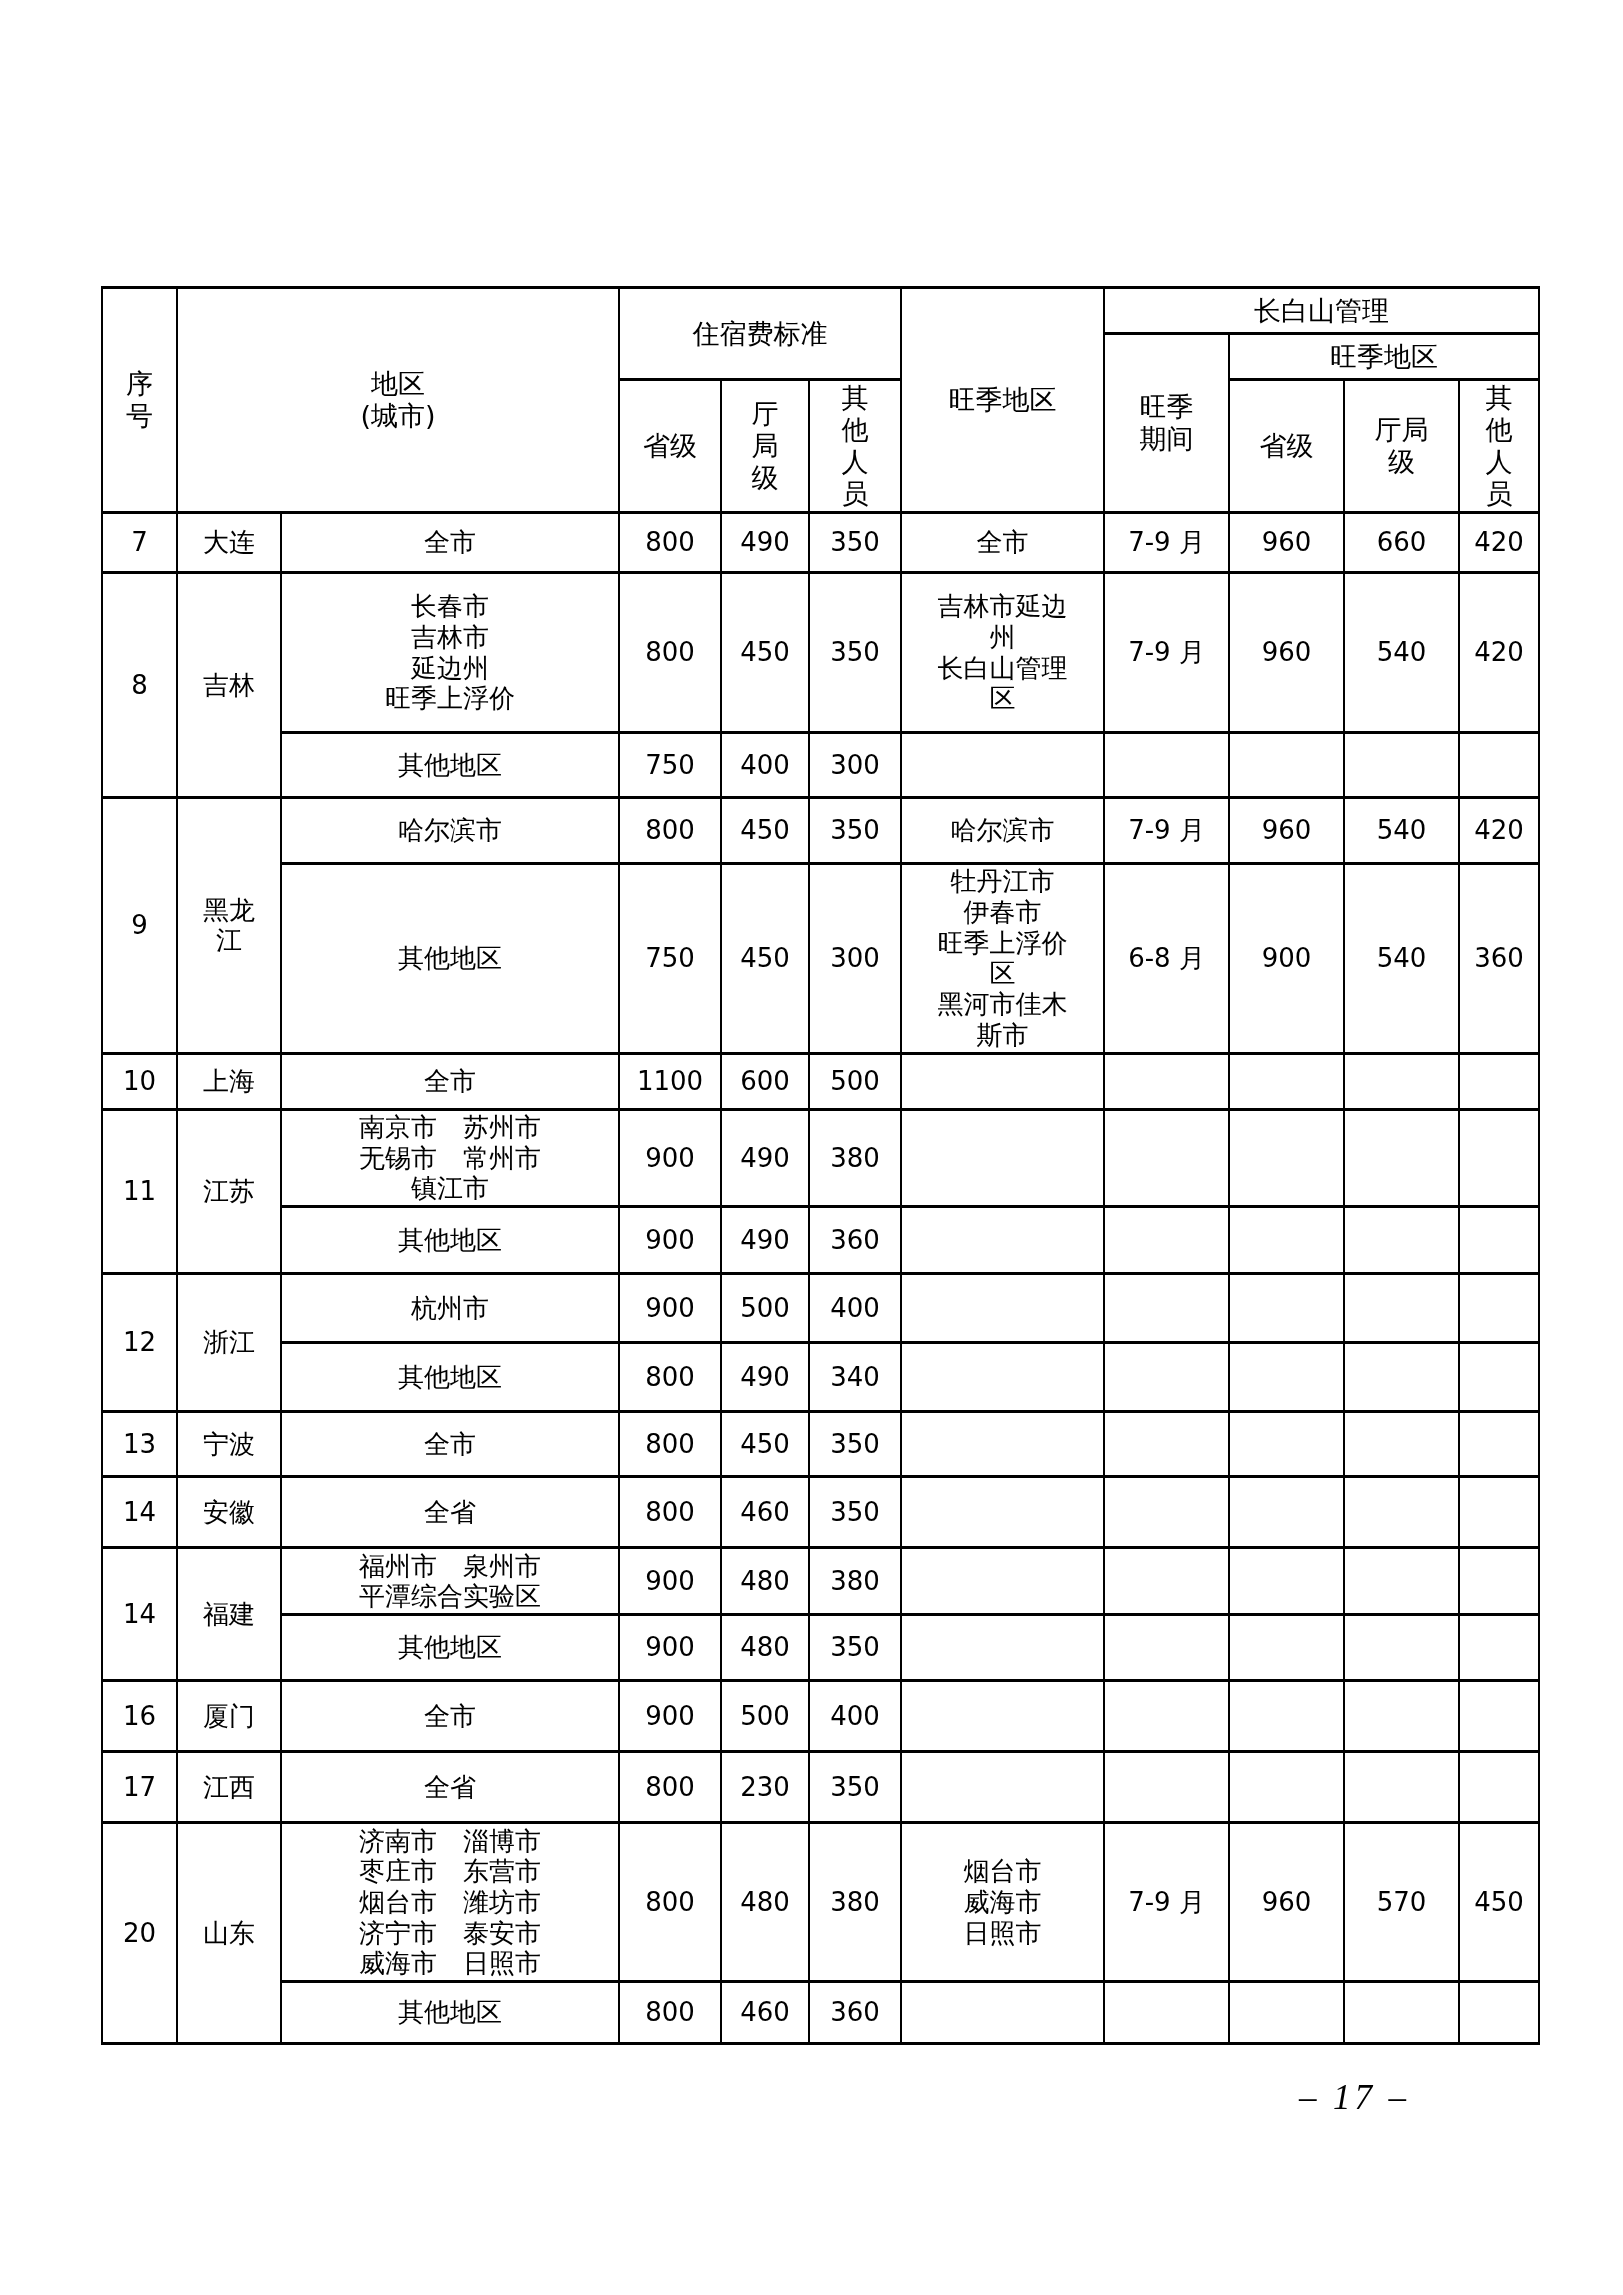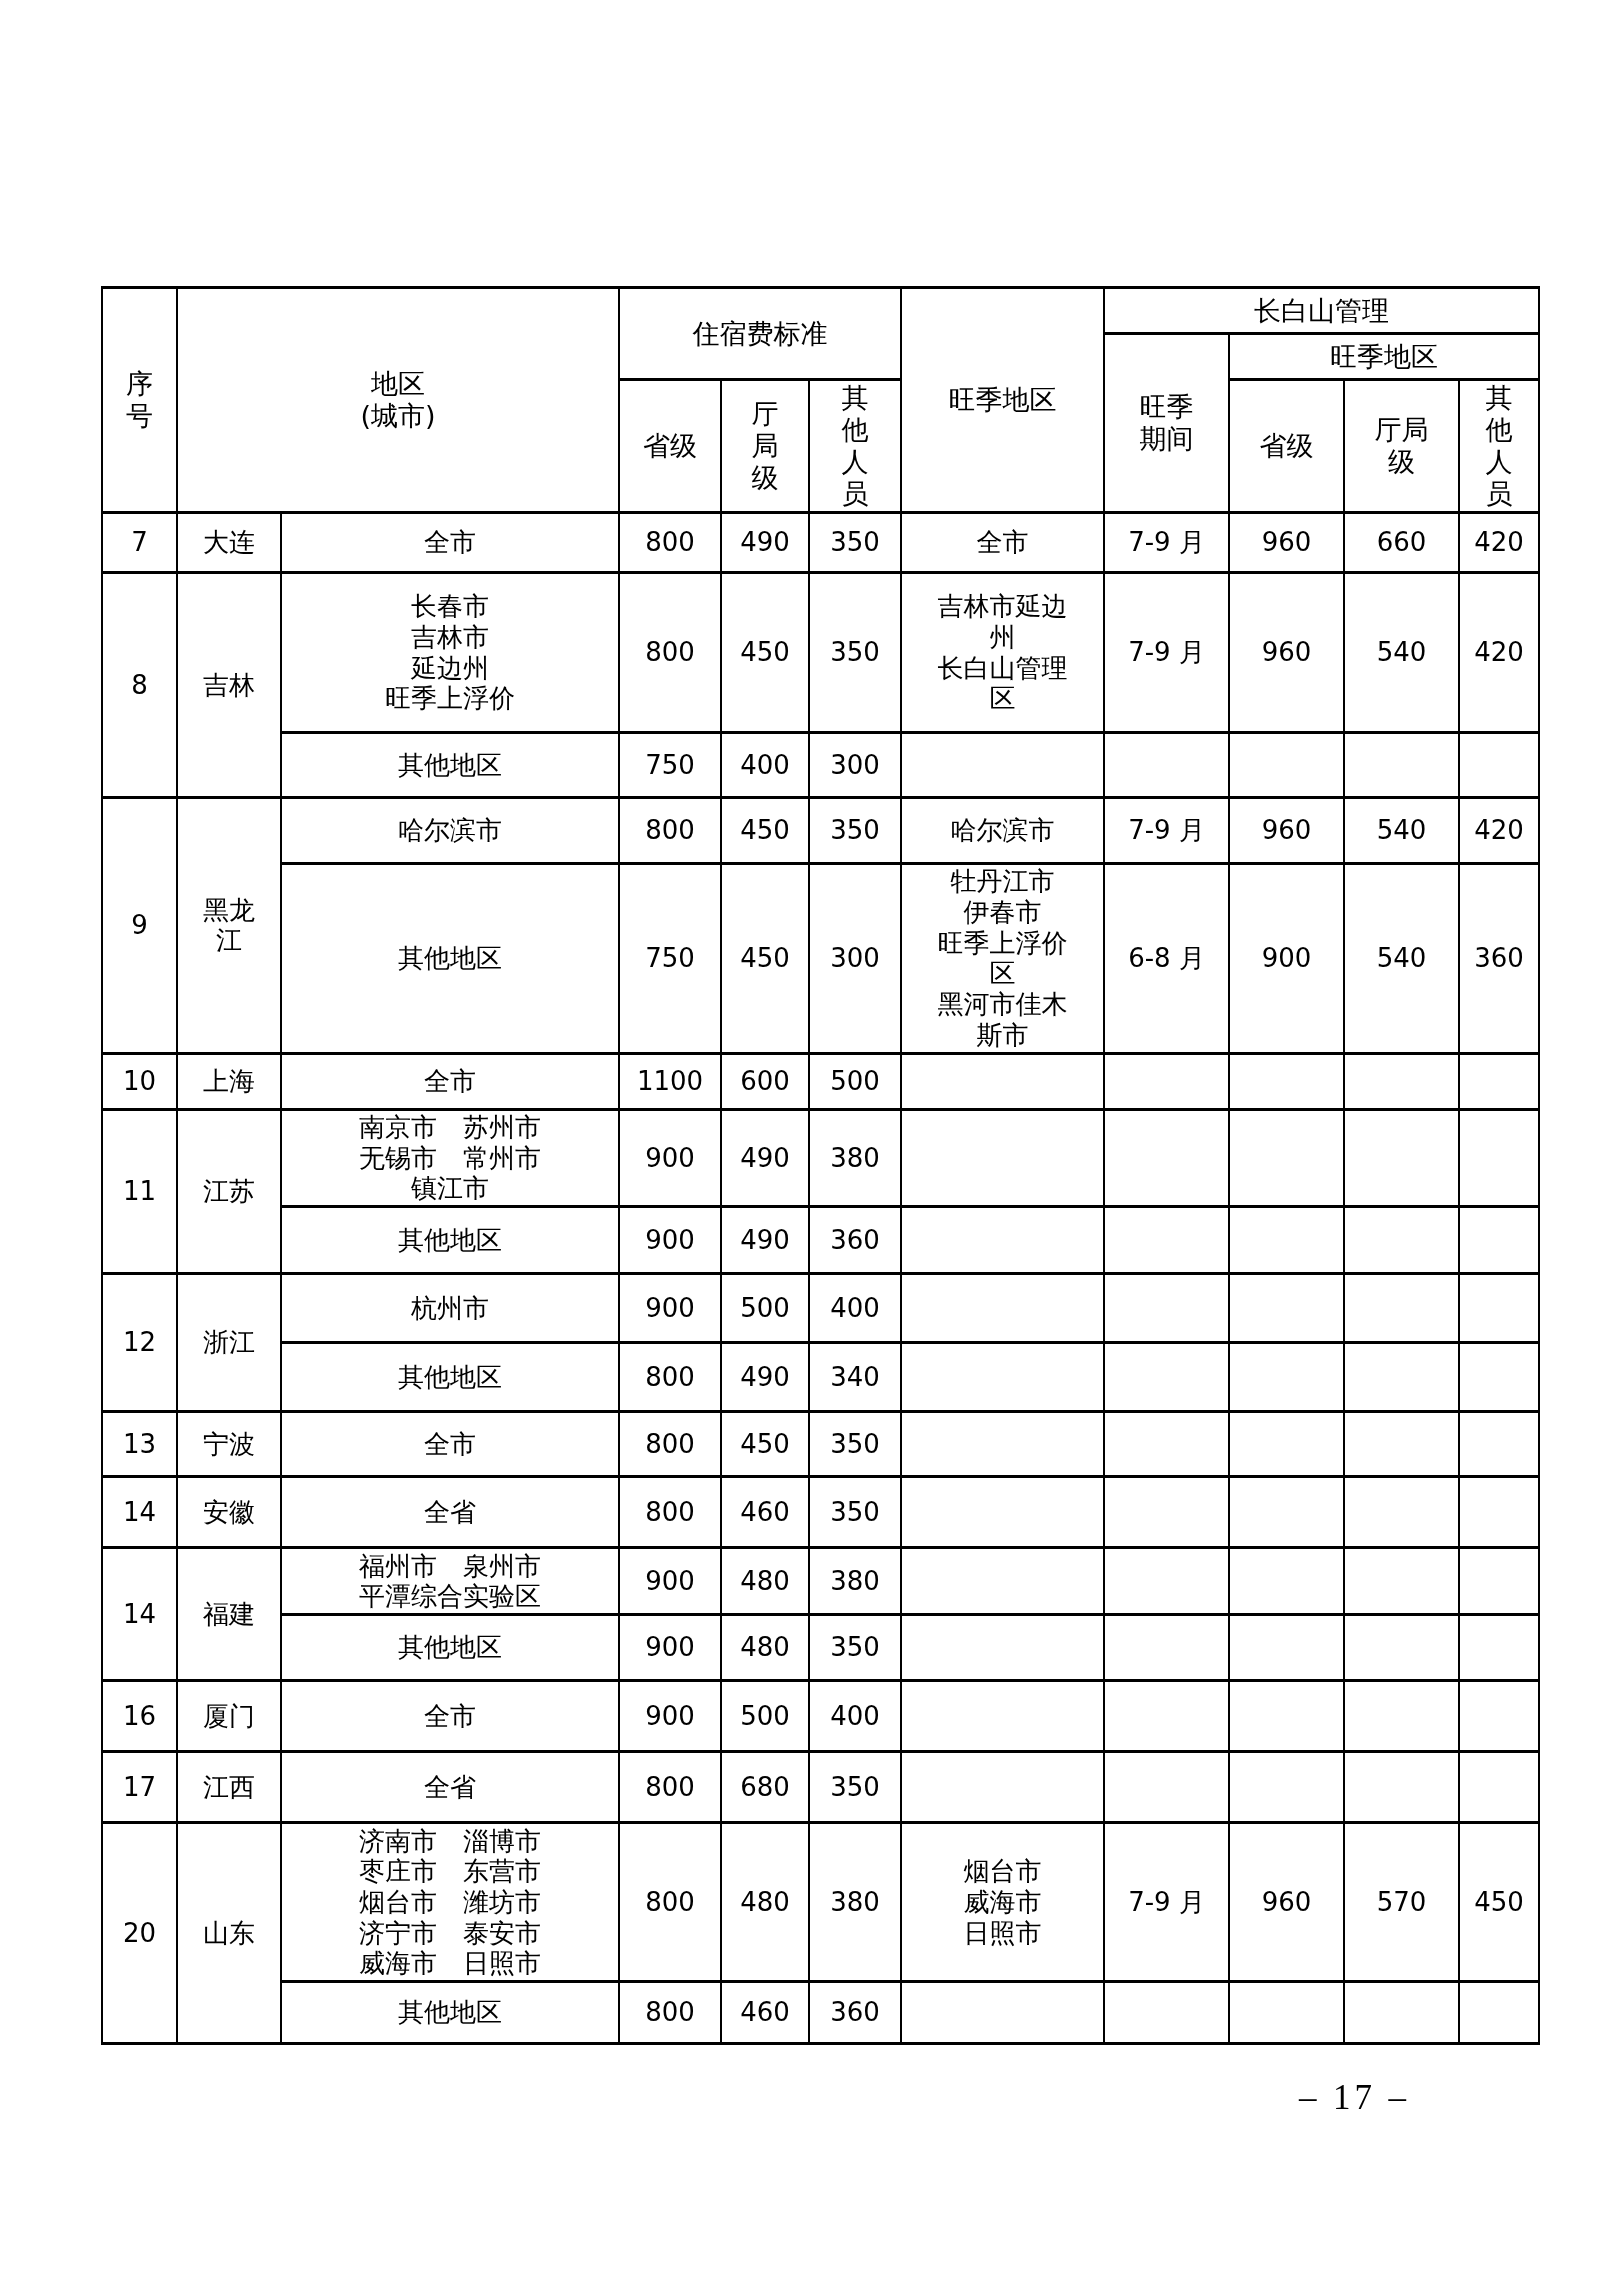--- a/index.html
+++ b/index.html
@@ -42,20 +42,21 @@
     font-size: 27px;
   }
   .footer-pageno {
     position: absolute;
     left: 1299px;
     top: 2078px;
     font-family: "Liberation Serif", "DejaVu Serif", serif;
     font-size: 35px;
     letter-spacing: 3.9px;
     color: #000;
+    font-style: italic;
   }
 </style>
 </head>
 <body>
 
 <div class="page">
 
   <table class="doc-table">
     <colgroup>
       <col style="width:75px">
@@ -313,21 +314,21 @@
         <td></td>
         <td></td>
         <td></td>
       </tr>
 
       <tr style="height:71px">
         <td>17</td>
         <td>江西</td>
         <td>全省</td>
         <td>800</td>
-        <td>680</td>
+        <td>230</td>
         <td>350</td>
         <td></td>
         <td></td>
         <td></td>
         <td></td>
         <td></td>
       </tr>
 
       <tr style="height:132px">
         <td rowspan="2">20</td>

